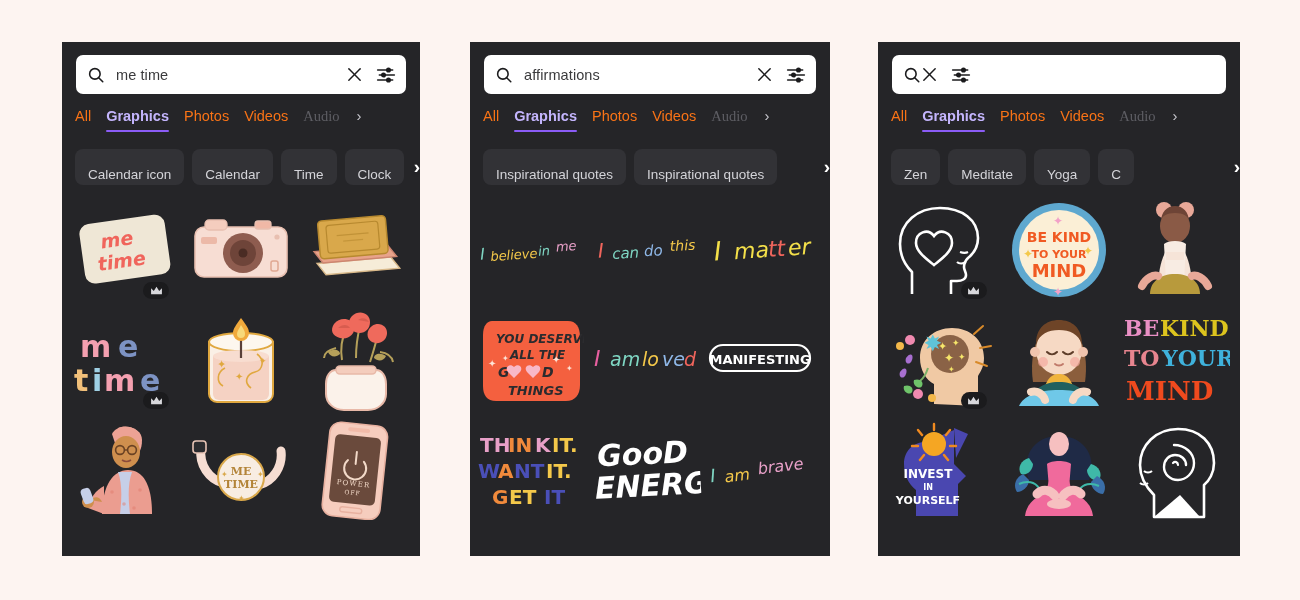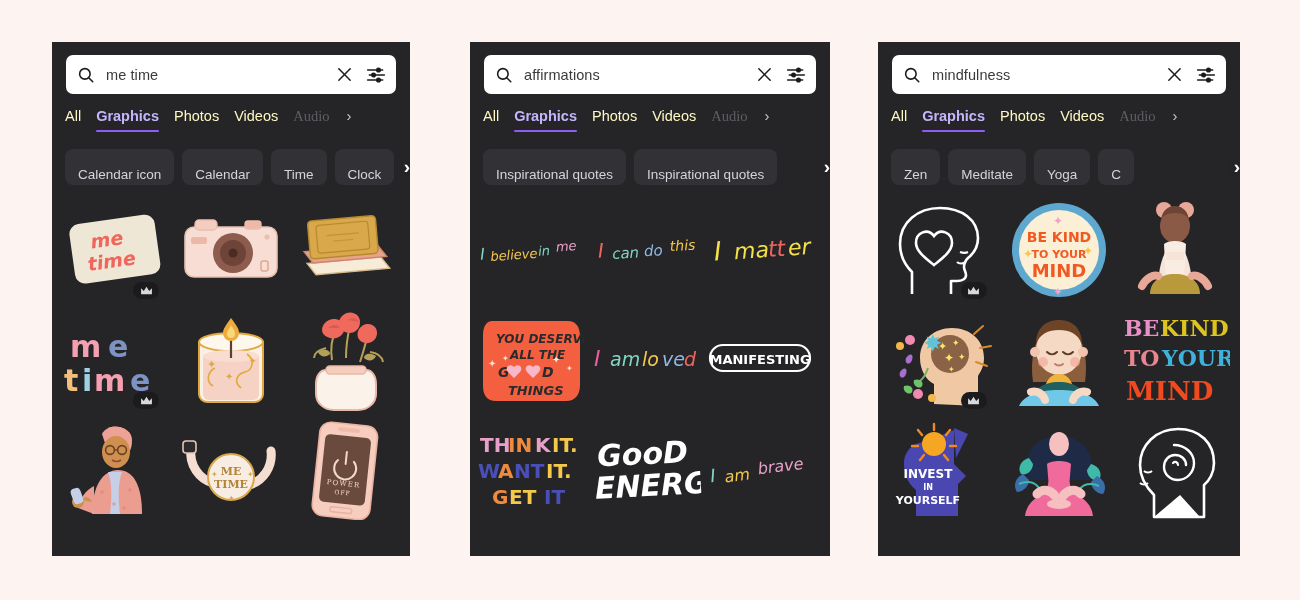--- a/index.html
+++ b/index.html
@@ -9,21 +9,21 @@
     font-family: "Liberation Sans", sans-serif;
     overflow: hidden;
   }
   .stage { position: relative; width: 1300px; height: 600px; background: #fdf4f1; }
 
   .panel {
     position: absolute;
     background: #252528;
     overflow: hidden;
   }
-  #panel-0 { left: 52px;  top: 42px; width: 358px; height: 514px; }
+  #panel-0 { left: 62px;  top: 42px; width: 358px; height: 514px; }
   #panel-1 { left: 470px; top: 42px; width: 360px; height: 514px; }
   #panel-2 { left: 878px; top: 42px; width: 362px; height: 514px; }
 
   
   .searchbar {
     position: relative;
     margin: 13px 14px 0 14px;
     height: 39px;
     background: #ffffff;
     border-radius: 7px;
@@ -51,21 +51,21 @@
     margin: 13px 0 0 0;
     padding: 0 13px;
     display: flex;
     align-items: flex-start;
     height: 32px;
     gap: 0;
   }
   .tab {
     position: relative;
     font-size: 14.5px;
-    color: #fef9c3;
+    color: #f97316;
     padding: 0 0 7px 0;
     margin-right: 15px;
     white-space: nowrap;
     line-height: 18px;
   }
   .tab.active { color: #c4b5fd; font-weight: bold; }
   .tab.active::after {
     content: "";
     position: absolute;
     left: 0; right: 0; bottom: 0;
@@ -491,21 +491,20 @@
 
   <div class="panel" id="panel-2">
 
     <div class="searchbar">
       <span class="search-ico">
         <svg width="18" height="18" viewBox="0 0 24 24" fill="none" stroke="#1b1b1d" stroke-width="2.1" stroke-linecap="round">
           <circle cx="10.5" cy="10.5" r="7"></circle>
             <line x1="15.6" y1="15.6" x2="21" y2="21"></line>
         </svg>
       </span>
-      <span class="search-value" title="Search">mindfulness</span>
       <span class="clear-ico">
         <svg width="17" height="17" viewBox="0 0 24 24" stroke="#1b1b1d" stroke-width="2.1" stroke-linecap="round">
           <line x1="4" y1="4" x2="20" y2="20"></line>
             <line x1="20" y1="4" x2="4" y2="20"></line>
         </svg>
       </span>
       <span class="filter-ico">
         <svg width="20" height="20" viewBox="0 0 24 24" stroke="#1b1b1d" stroke-width="1.9" stroke-linecap="round" fill="none">
           <line x1="2" y1="6" x2="20" y2="6"></line>
             <circle cx="15" cy="6" r="2.1" fill="#1b1b1d"></circle>

